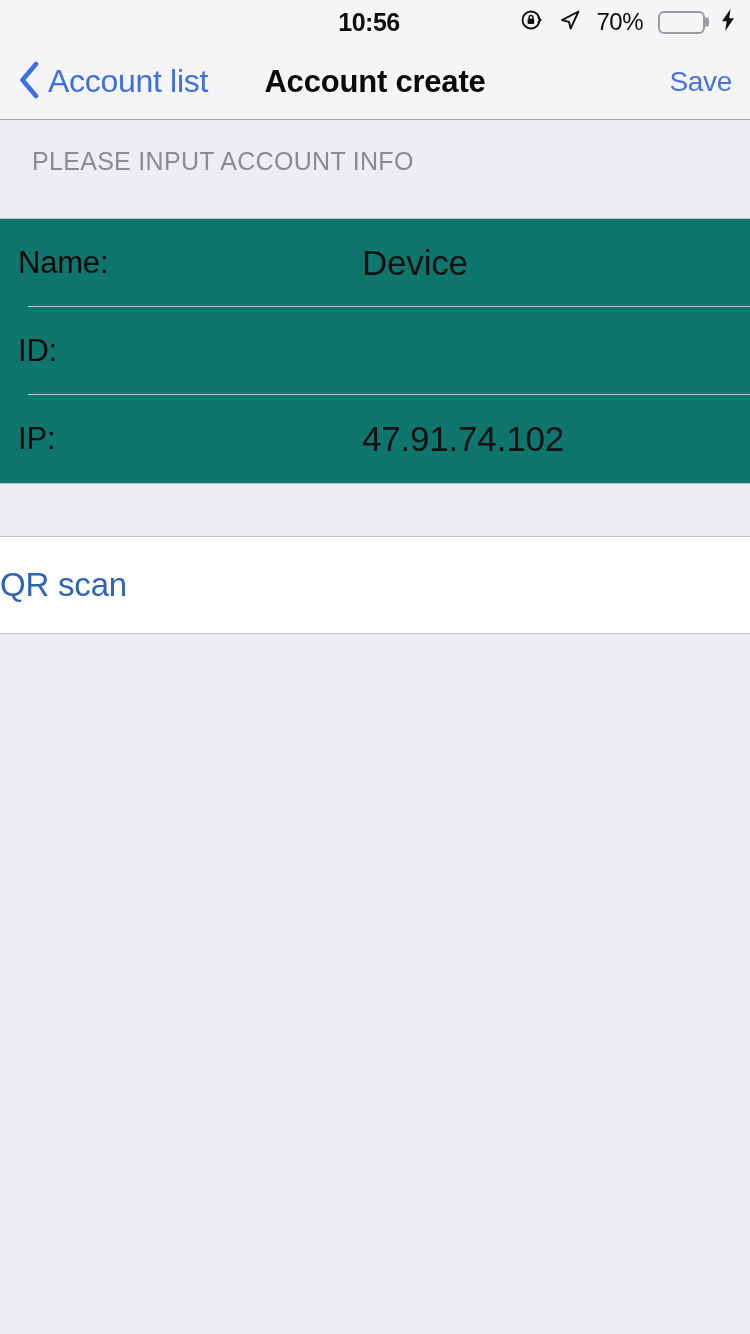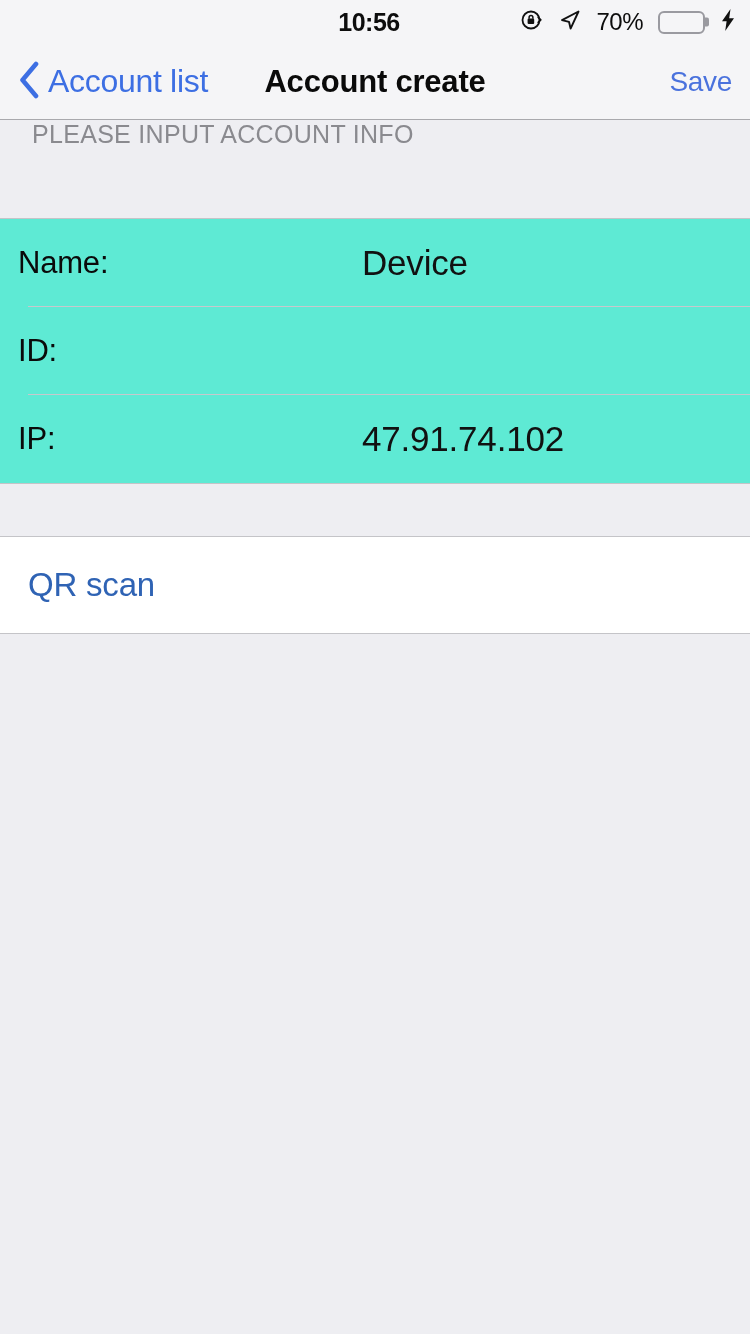--- a/index.html
+++ b/index.html
@@ -139,21 +139,21 @@
     color: #4a72dd;
     letter-spacing: -0.3px;
     cursor: pointer;
     z-index: 2;
   }
 
   
   .section-header {
     height: 98px;
     display: flex;
-    align-items: flex-start;
+    align-items: center;
     padding: 0 0 16px 32px;
     box-sizing: border-box;
     background: #eeeef2;
   }
   .section-header span {
     font-size: 25px;
     color: #8a8a8f;
     letter-spacing: 0.3px;
   }
 
@@ -163,21 +163,21 @@
     border-top: 1px solid #c4c4c8;
     border-bottom: 1px solid #c4c4c8;
   }
   .row {
     position: relative;
     height: 88px;
     display: flex;
     align-items: center;
     padding-left: 18px;
     box-sizing: border-box;
-    background: #5eead4;
+    background: #0f766e;
   }
   .row:not(:last-child)::after {
     content: "";
     position: absolute;
     left: 28px;
     right: 0;
     bottom: 0;
     height: 1px;
     background: #c8c8cc;
   }
@@ -213,21 +213,20 @@
   }
   .action-group {
     background: #ffffff;
     border-top: 1px solid #c4c4c8;
     border-bottom: 1px solid #c4c4c8;
   }
   .action-row {
     height: 96px;
     display: flex;
     align-items: center;
-    padding-left: 28px;
     box-sizing: border-box;
     cursor: pointer;
   }
   .action-row span {
     font-size: 33px;
     color: #2f63b4;
     letter-spacing: -0.2px;
   }
 
   .filler {

